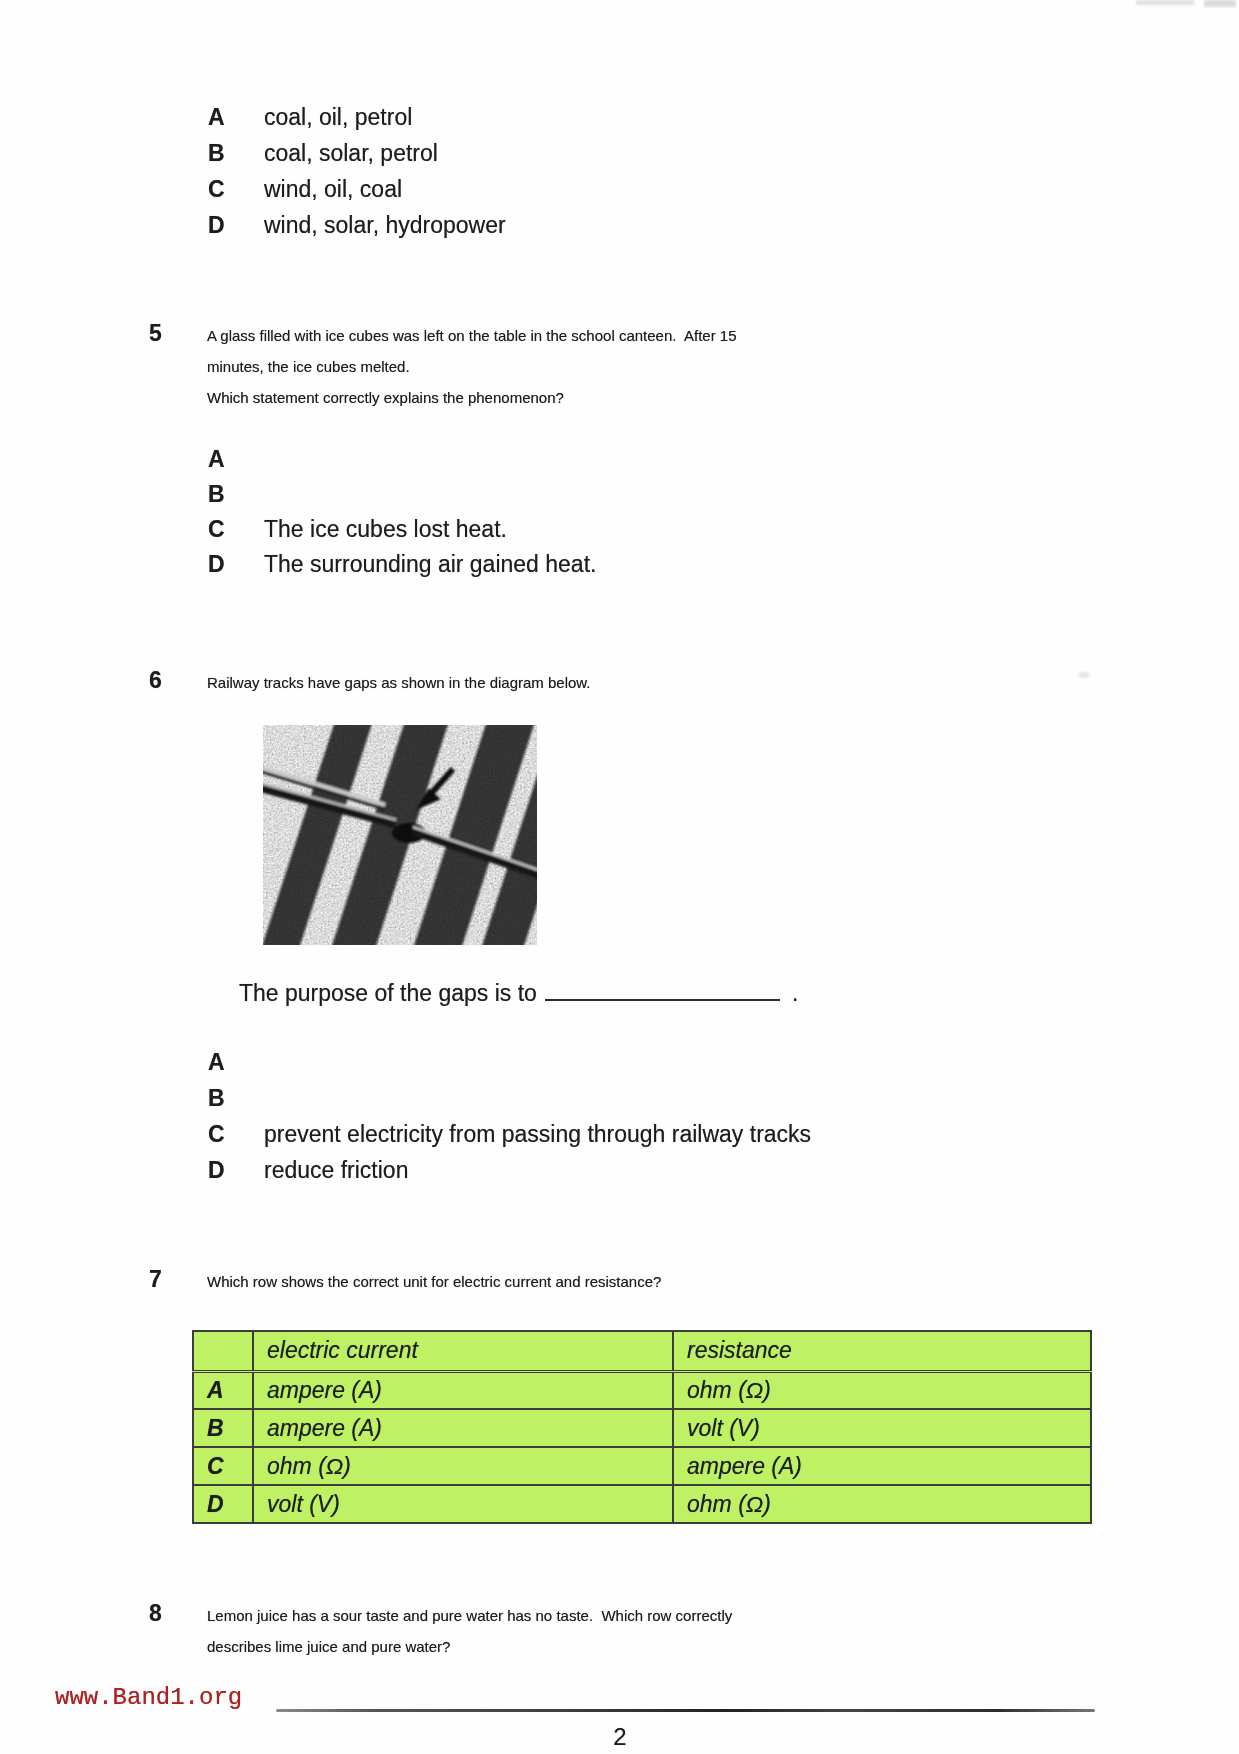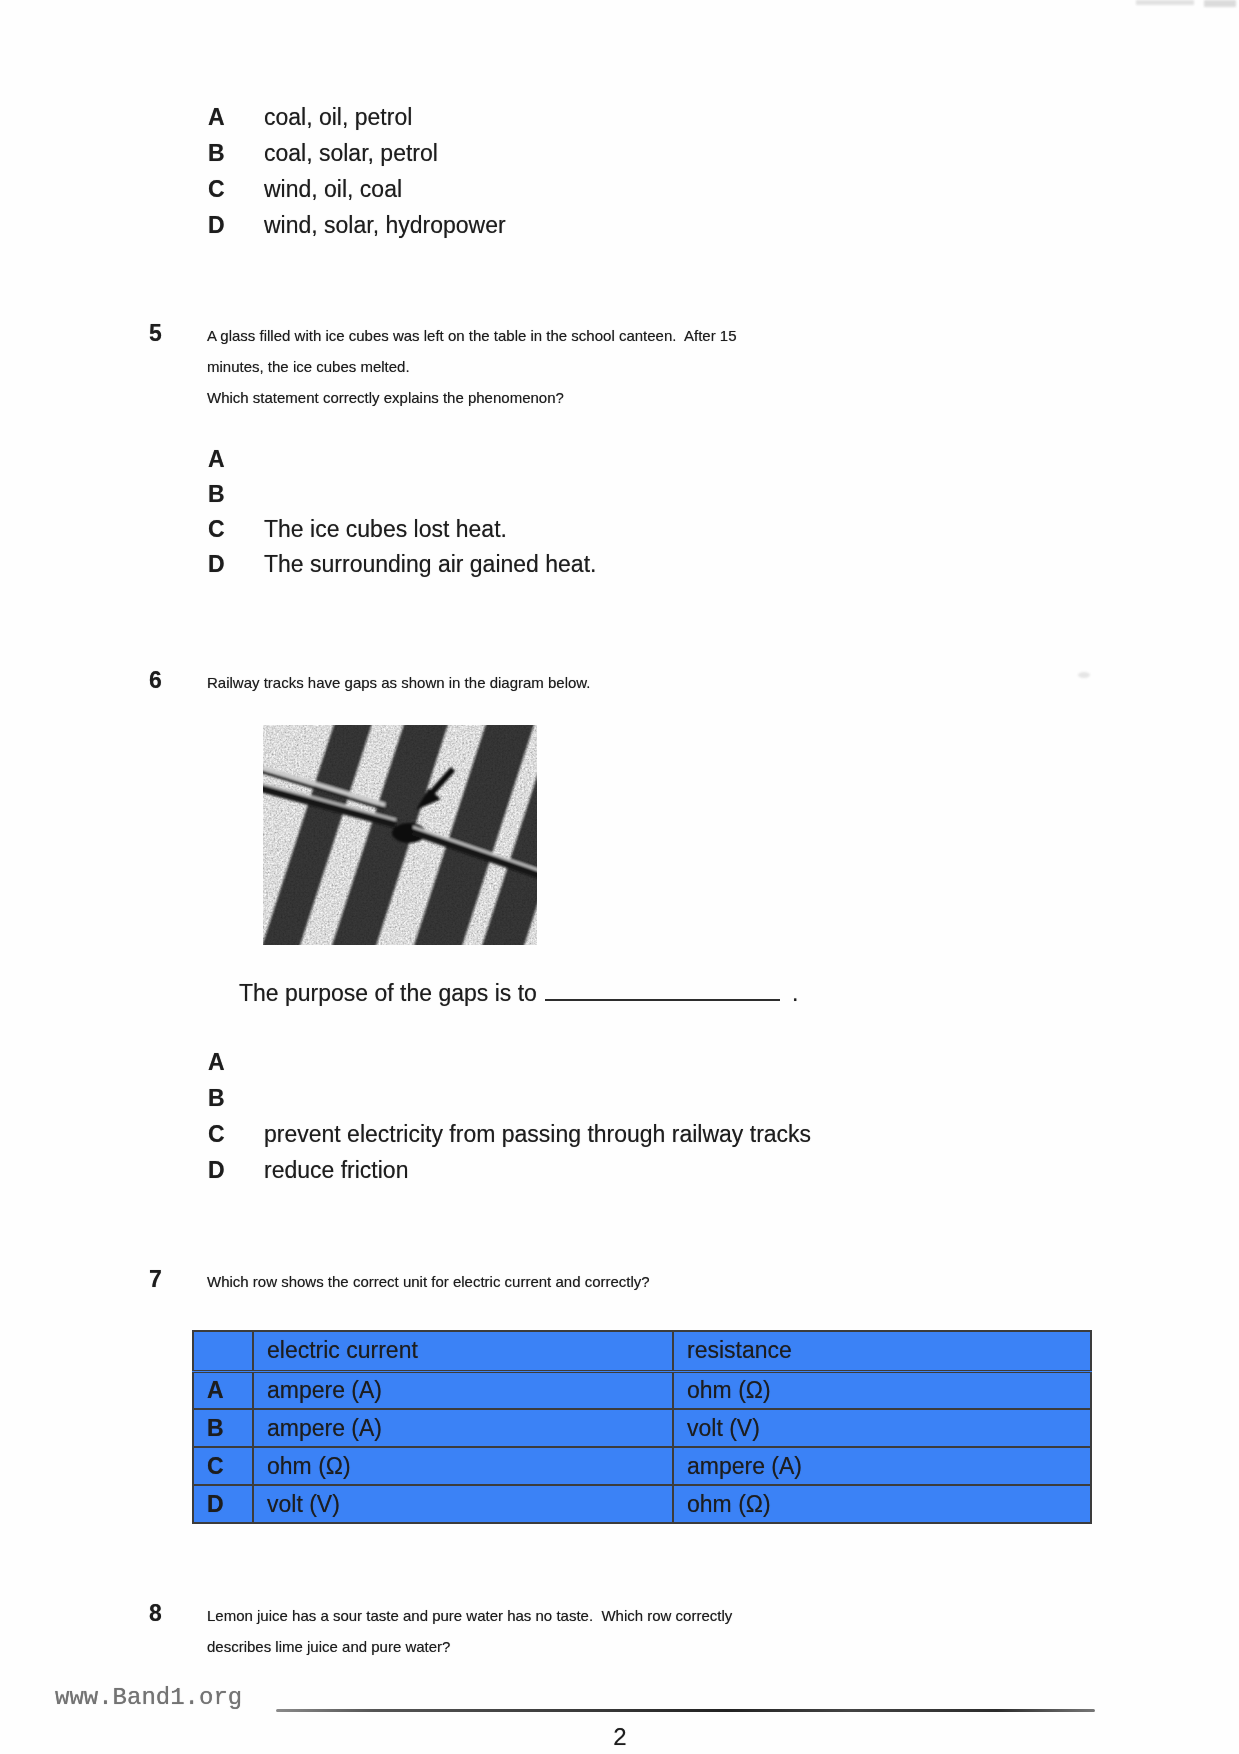--- a/index.html
+++ b/index.html
@@ -62,40 +62,41 @@
   .fill-period { margin-left: 12px; }
 
   
   .photo { display: block; }
 
   
   table.units {
     border-collapse: collapse;
     table-layout: fixed;
     width: 898px;
-    background: #3b82f6;
+    background: #bef264;
+    font-style: italic;
   }
   table.units th, table.units td {
     border: 2px solid #3c3c3c;
     font-size: 23px;
     font-weight: 400;
     text-align: left;
     padding: 0 0 0 13px;
     vertical-align: middle;
   }
   table.units tr.hdr th { height: 40px; border-bottom: 3px double #3c3c3c; }
   table.units td { height: 38px; }
   table.units td.letter { font-weight: 700; }
 
   
   .site {
     font-family: "Liberation Mono", "DejaVu Sans Mono", monospace;
     font-size: 24px;
     font-weight: 500;
-    color: #737373;
+    color: #b91c1c;
   }
   .footer-line {
     height: 3px;
     border-radius: 2px;
     background: linear-gradient(90deg,#8a8a8a 0%,#555 12%,#383838 40%,#222 55%,#444 70%,#2c2c2c 88%,#777 100%);
     filter: blur(0.4px);
   }
   .page-num { font-size: 24px; text-align: center; width: 40px; }
 
   
@@ -214,21 +215,21 @@
       <span class="opt-text">prevent electricity from passing through railway tracks</span>
     </div>
     <div class="opt-row">
       <span class="opt-letter">D</span>
       <span class="opt-text">reduce friction</span>
     </div>
   </div>
 
   <div class="abs q-row" style="left:149px; top:1266px;">
     <div class="q-num">7</div>
-    <div class="q-text">Which row shows the correct unit for electric current and correctly?</div>
+    <div class="q-text">Which row shows the correct unit for electric current and resistance?</div>
   </div>
 
   <div class="abs" style="left:192px; top:1330px;">
     <table class="units">
       <colgroup>
           <col style="width:60px">
           <col style="width:420px">
           <col style="width:418px">
         </colgroup>
       <tbody>

